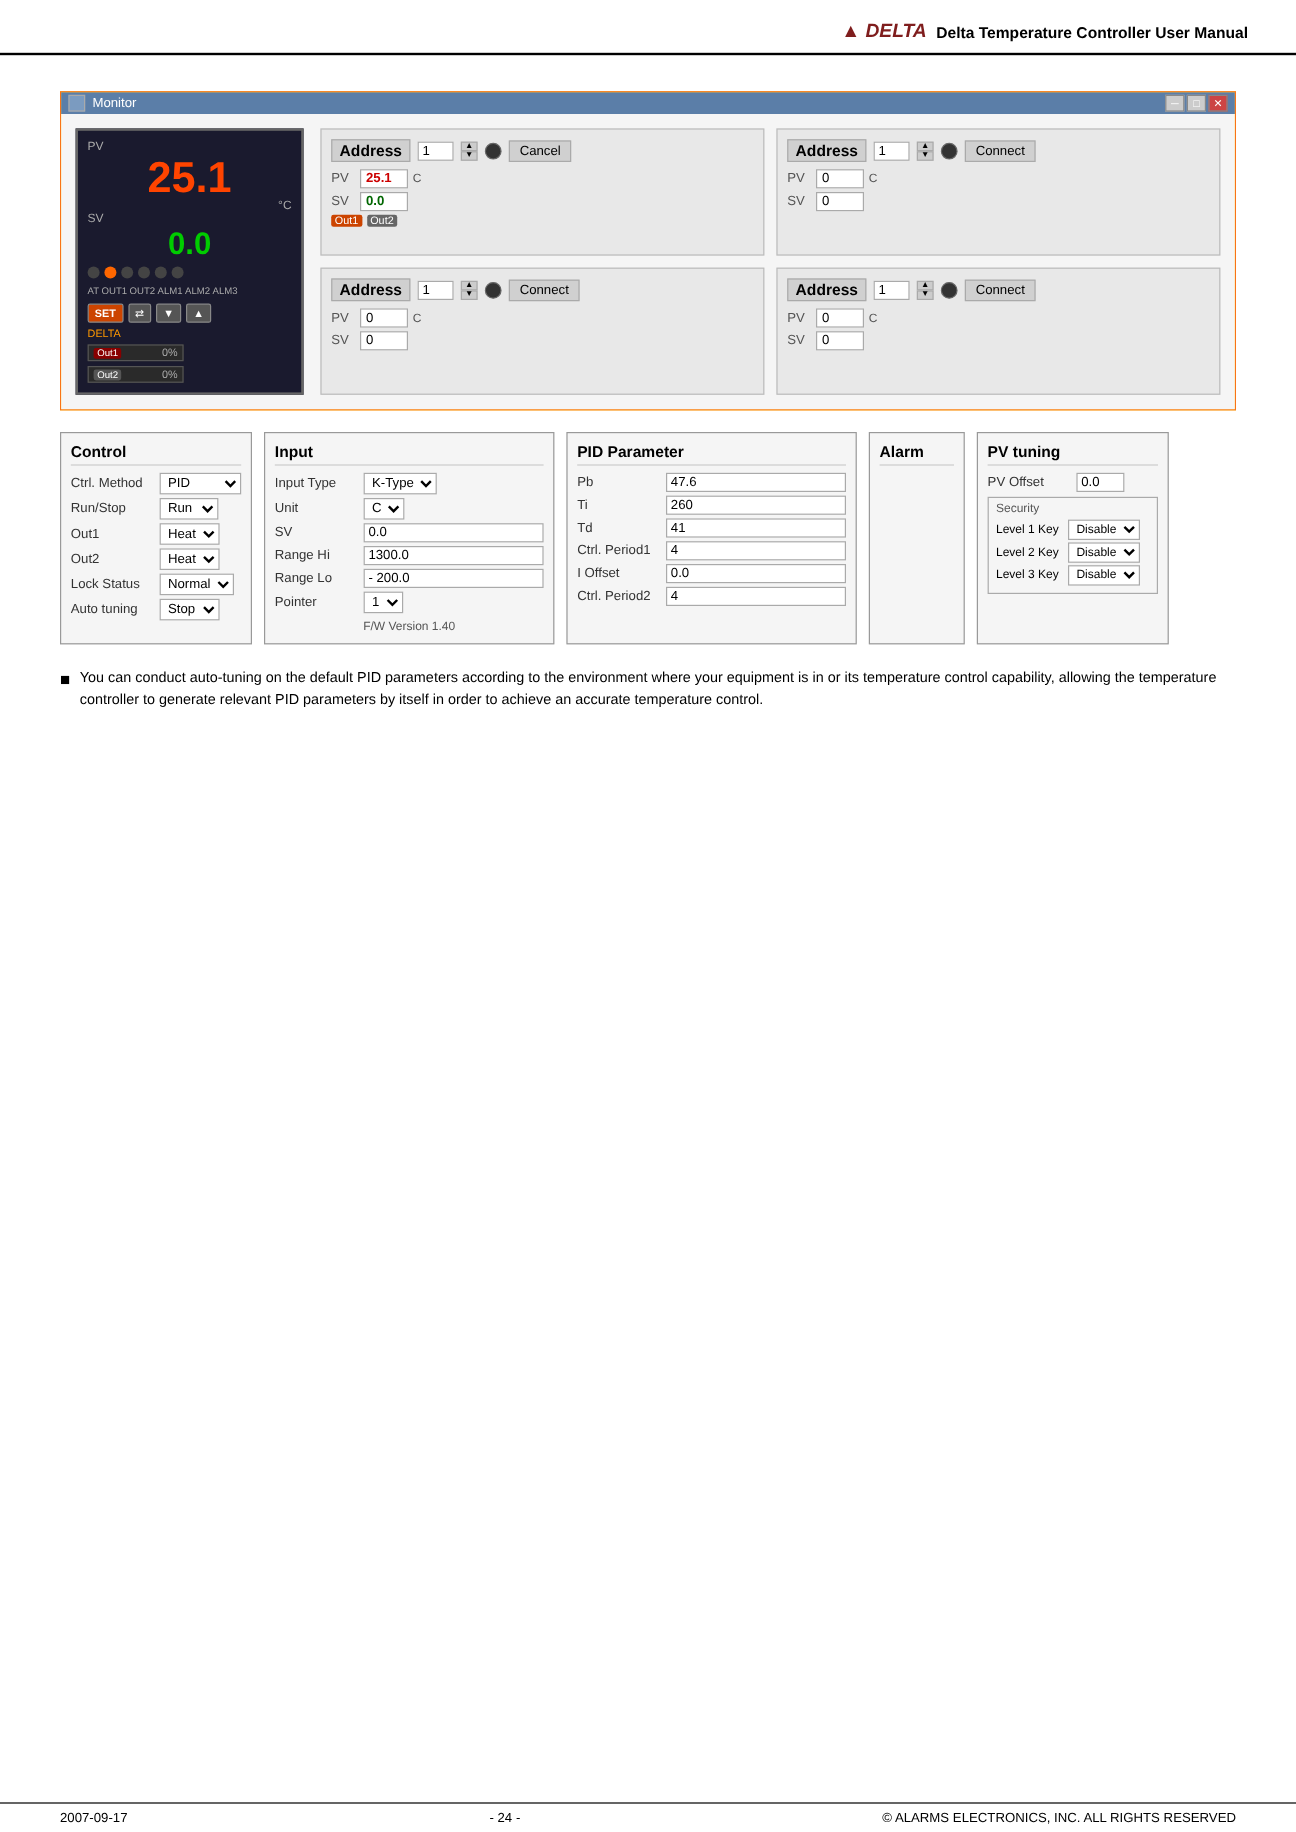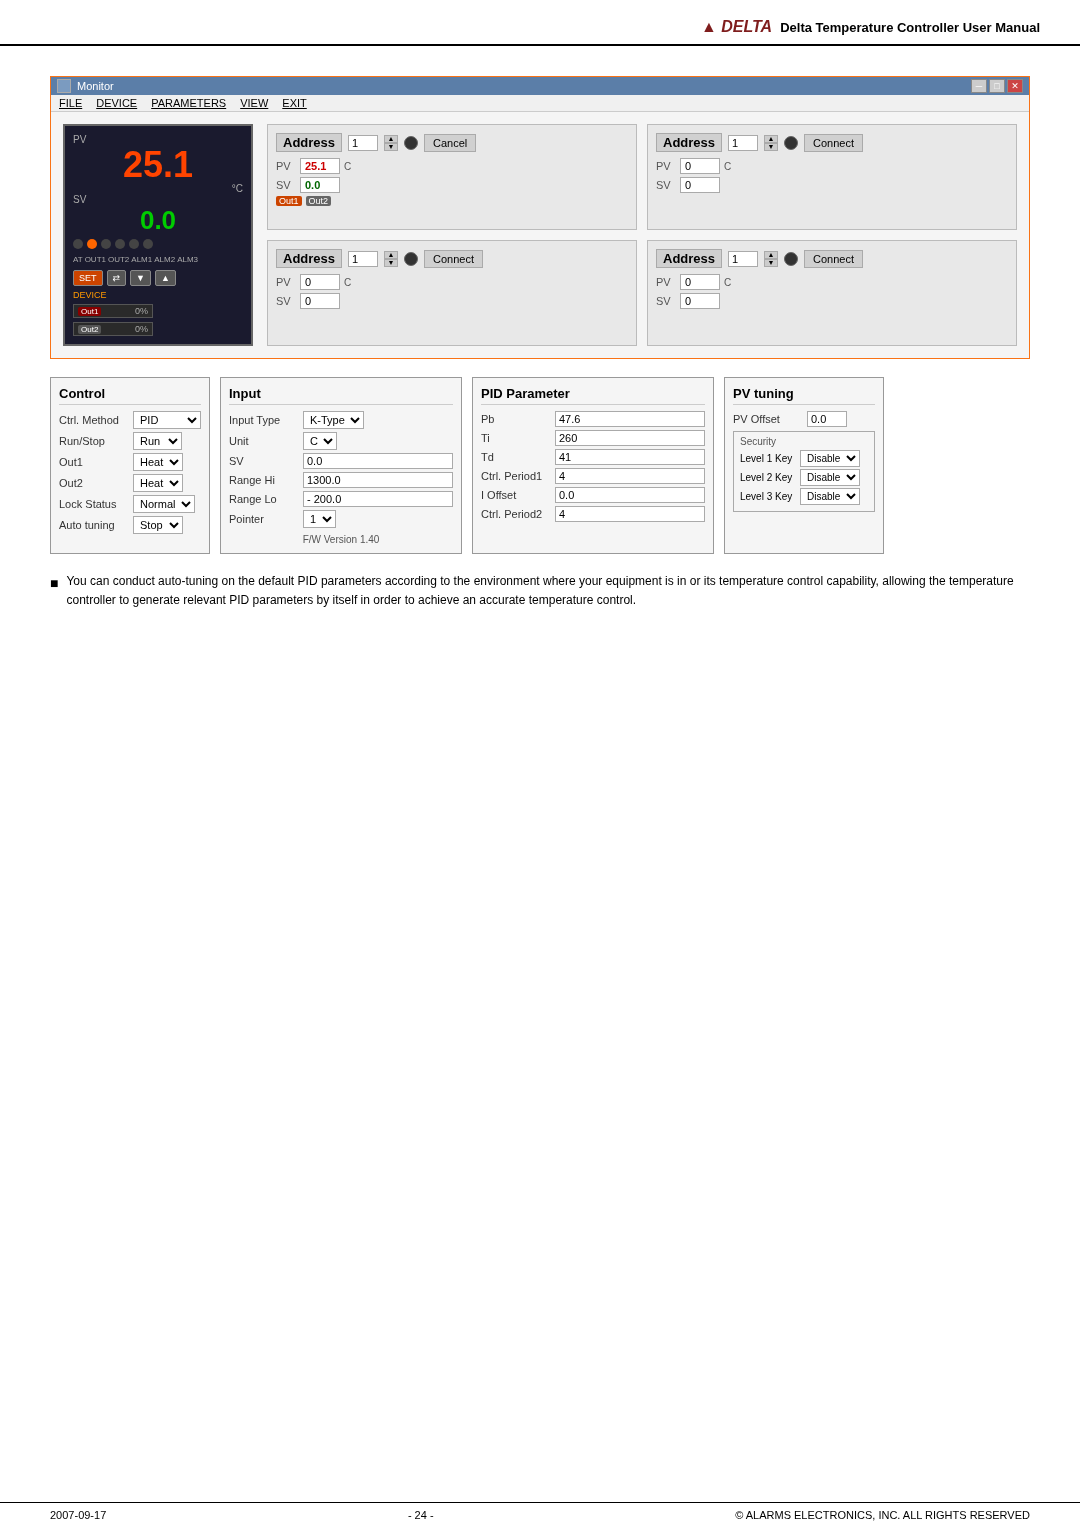--- a/index.html
+++ b/index.html
@@ -166,21 +166,21 @@
     }
     .device-btn {
       background: #555;
       border: 1px solid #888;
       color: #fff;
       padding: 2px 5px;
       font-size: 9px;
       cursor: pointer;
       border-radius: 2px;
     }
-    .device-btn.set { background: #cc4400; }
+    .device-btn.set { background: #cc4400; font-weight: bold; }
     .alarm-label {
       color: #ff9900;
       font-size: 9px;
       margin-top: 4px;
     }
     .out-row {
       display: flex;
       gap: 4px;
       margin-top: 4px;
     }
@@ -466,27 +466,20 @@
     <div class="monitor-titlebar">
       <div class="titlebar-left">
         <span class="titlebar-icon"></span>
         <span>Monitor</span>
       </div>
       <div class="titlebar-btns">
         <div class="titlebar-btn">─</div>
         <div class="titlebar-btn">□</div>
         <div class="titlebar-btn" style="background:#cc4444;color:#fff;">✕</div>
       </div>
-    </div>
-    <div class="monitor-menubar">
-      <span>FILE</span>
-      <span>DEVICE</span>
-      <span>PARAMETERS</span>
-      <span>VIEW</span>
-      <span>EXIT</span>
     </div>
     <div class="monitor-body">
 
       <div class="device-panel">
         <div class="pv-label">PV</div>
         <div class="pv-value">25.1</div>
         <div class="pv-unit">°C</div>
         <div class="pv-label">SV</div>
         <div class="sv-value">0.0</div>
         <div class="indicator-row">
@@ -504,21 +497,21 @@
           <span>ALM1</span>
           <span>ALM2</span>
           <span>ALM3</span>
         </div>
         <div class="btn-row">
           <button class="device-btn set">SET</button>
           <button class="device-btn">⇄</button>
           <button class="device-btn">▼</button>
           <button class="device-btn">▲</button>
         </div>
-        <div class="alarm-label">DEVICE</div>
+        <div class="alarm-label">DELTA</div>
         <div class="out-row">
           <div class="out-item">
             <span class="out-badge">Out1</span>
             <span>0%</span>
           </div>
         </div>
         <div class="out-row">
           <div class="out-item">
             <span class="out-badge out2">Out2</span>
             <span>0%</span>
@@ -732,20 +725,23 @@
       <div class="panel-row">
         <span class="panel-row-label">I Offset</span>
         <input class="panel-input" value="0.0" style="">
       </div>
       <div class="panel-row">
         <span class="panel-row-label">Ctrl. Period2</span>
         <input class="panel-input" value="4" style="">
       </div>
     </div>
 
+    <div class="alarm-panel">
+      <div class="panel-title">Alarm</div>
+    </div>
 
     <div class="pv-tuning-panel">
       <div class="panel-title">PV tuning</div>
       <div class="panel-row">
         <span class="panel-row-label">PV Offset</span>
         <input class="panel-input" value="0.0" style="width: 40px;">
       </div>
       <div class="security-section">
         <div class="security-title">Security</div>
         <div class="security-row">

